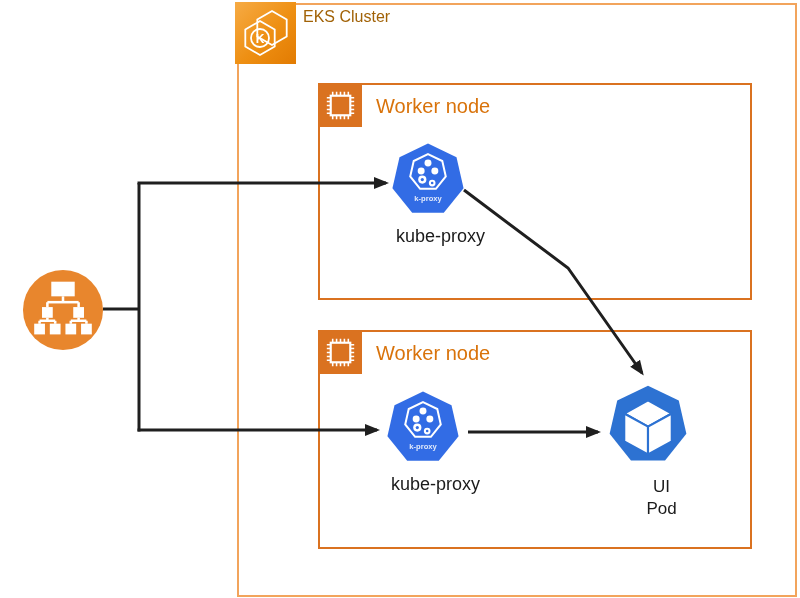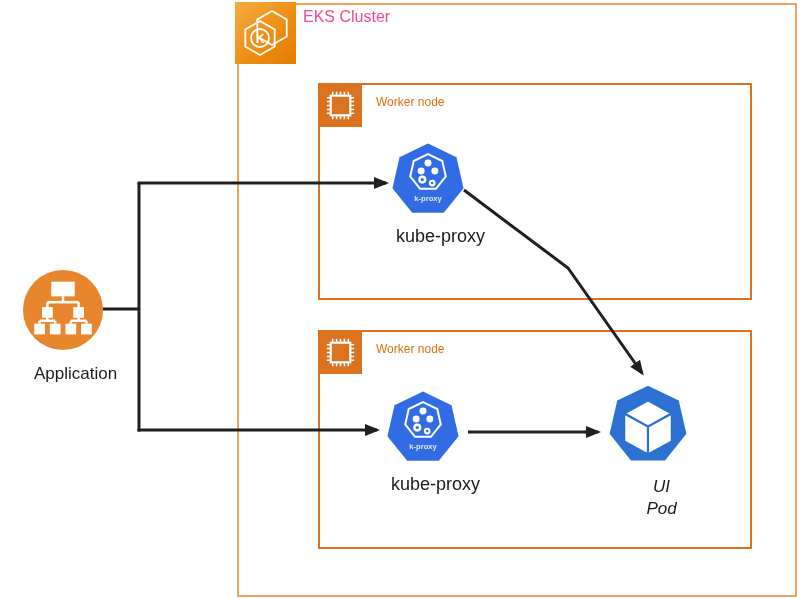--- a/index.html
+++ b/index.html
@@ -13,29 +13,29 @@
   .worker-box{left:318px;width:430px;height:213px;border:2px solid #DA7220;background:transparent;}
   .wb1{top:83px;}
   .wb2{top:330px;height:215px;}
   
   .eks-icon{left:235px;top:2px;width:61px;height:62px;background:linear-gradient(135deg,#F6AB45 0%,#EE8F12 55%,#E27B02 100%);}
   .worker-icon{width:43px;height:43px;background:#DA7220;}
   .wi1{left:319px;top:84px;}
   .wi2{left:319px;top:331px;}
   
   .lbl{white-space:nowrap;}
-  .eks-label{left:303px;top:8px;font-size:16px;color:#ec4899;}
-  .worker-label{font-size:12px;color:#D9730B;}
+  .eks-label{left:303px;top:8px;font-size:16px;color:#a16207;}
+  .worker-label{font-size:20px;color:#D9730B;}
   .wl1{left:376px;top:95px;}
   .wl2{left:376px;top:342px;}
   .black-label{font-size:17px;color:#1b1b1b;text-align:center;transform:translateX(-50%);line-height:22px;padding-left:25px;}
   .kp-label{font-size:18px;}
   .kp1{left:428px;top:225px;}
   .kp2{left:423px;top:473px;}
-  .pod-label{left:649px;top:476px;font-style:italic;}
+  .pod-label{left:649px;top:476px;}
   .alb-label{left:63px;top:363px;font-size:17px;line-height:21px;}
   
   .kproxy-icon{width:76px;height:76px;font-weight:bold;}
   .kx1{left:390px;top:142px;}
   .kx2{left:385px;top:390px;}
   .pod-icon{left:607px;top:384px;width:82px;height:82px;}
   .alb-icon{left:22px;top:269px;width:82px;height:82px;}
   .arrows{left:0;top:0;width:800px;height:598px;pointer-events:none;z-index:5;}
   svg{display:block;}
 </style>
@@ -149,21 +149,20 @@
         <rect x="20.5" y="39" width="11" height="11"></rect>
         <rect x="52.5" y="39" width="11" height="11"></rect>
         <rect x="12.5" y="56" width="11" height="11"></rect>
         <rect x="28.5" y="56" width="11" height="11"></rect>
         <rect x="44.5" y="56" width="11" height="11"></rect>
         <rect x="60.5" y="56" width="11" height="11"></rect>
       </g>
     </svg>
   </div>
   <div class="abs black-label alb-label">
-    <div>Application</div>
   </div>
 
   <svg class="abs arrows" viewBox="0 0 800 598">
     <defs>
       <marker id="ah" viewBox="0 0 10 8" refX="8" refY="4" markerWidth="5" markerHeight="4.2" orient="auto" markerUnits="strokeWidth">
         <path d="M0,0 L10,4 L0,8 z" fill="#1F1F1F"></path>
       </marker>
     </defs>
     <g stroke="#1F1F1F" stroke-width="3" fill="none">
       <path d="M103,309 H140"></path>

